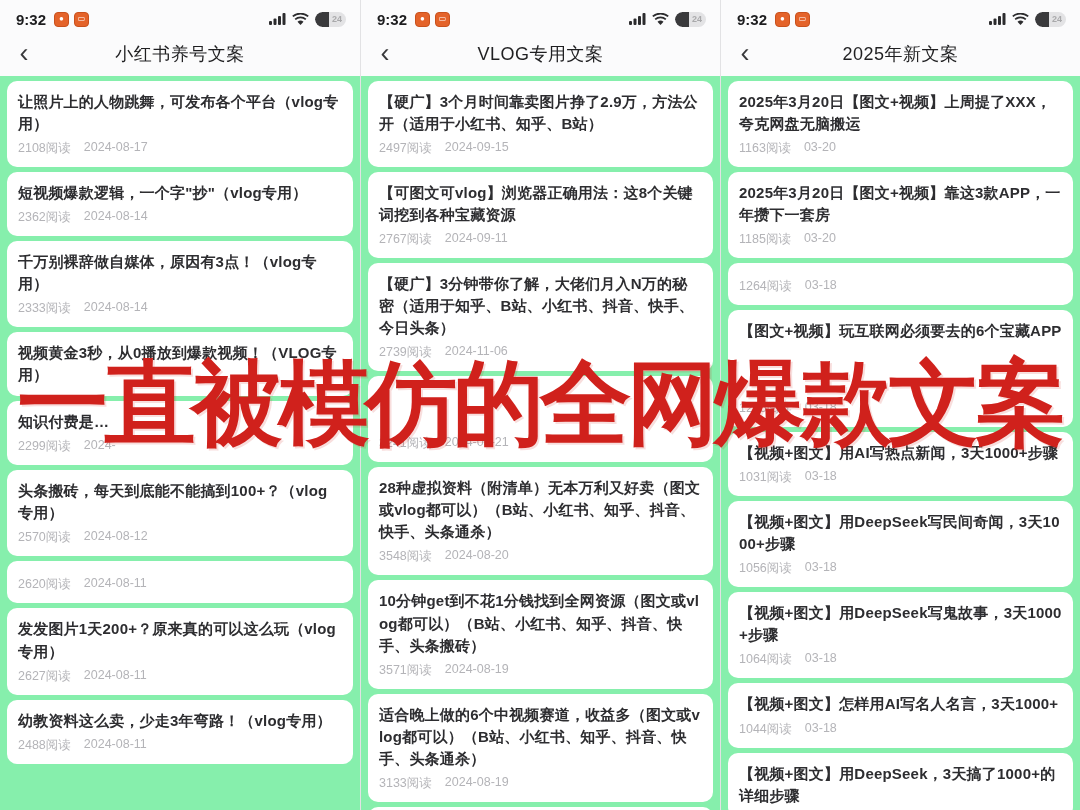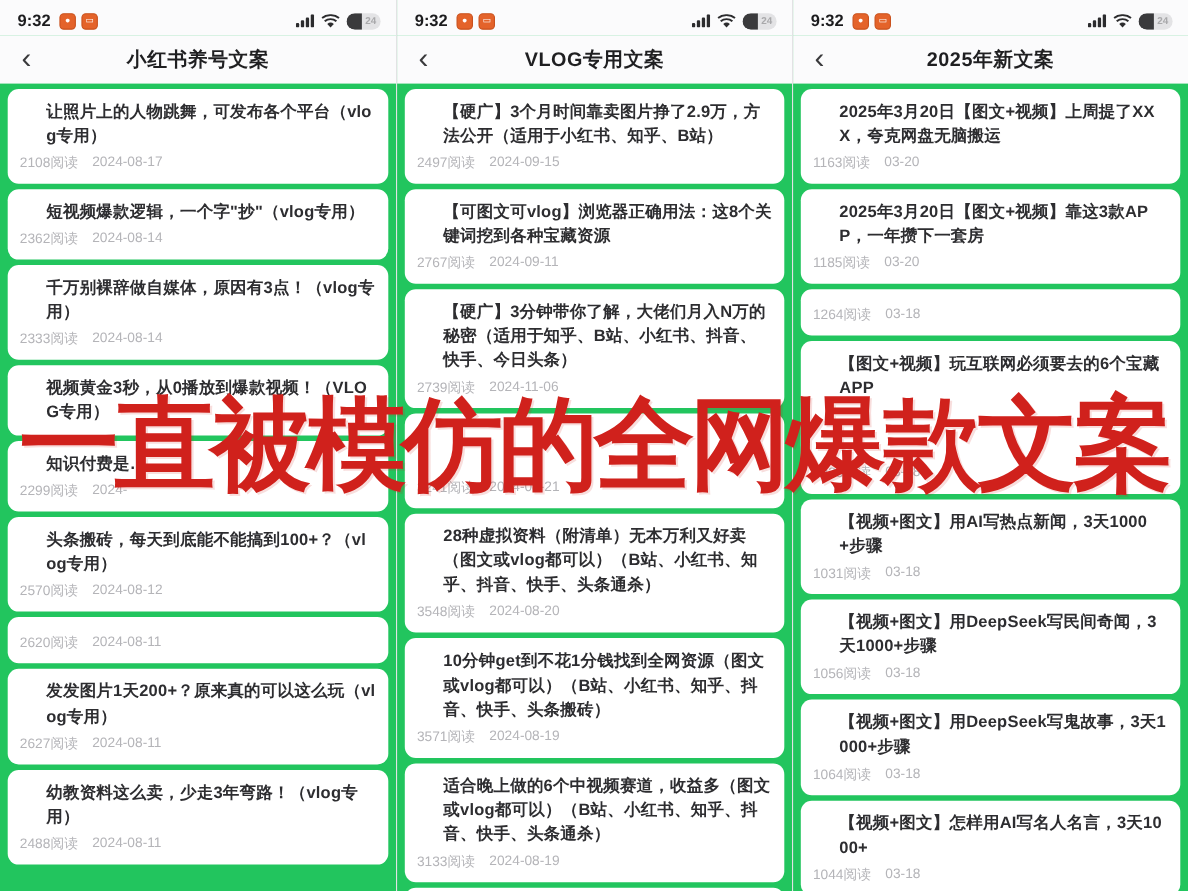--- a/index.html
+++ b/index.html
@@ -4,21 +4,21 @@
 <style>
   * { box-sizing: border-box; margin: 0; padding: 0; }
   html,body { width:1080px; height:810px; overflow:hidden; }
   body {
     font-family: "Liberation Sans", "DejaVu Sans", sans-serif;
     background:#ffffff; position:relative;
   }
   .phones { display:flex; width:1080px; height:810px; }
   .phone {
     width:360px; height:810px; overflow:hidden;
-    background:#22c55e; position:relative; flex:0 0 360px;
+    background:#86efac; position:relative; flex:0 0 360px;
   }
   .phone + .phone { border-left:1px solid #e2e2e4; }
 
   
   .statusbar {
     height:32px; display:flex; justify-content:space-between; align-items:center;
     padding:6px 14px 0 16px; background:#fbfbfc;
   }
   .sb-left { display:flex; align-items:center; gap:5px; }
   .sb-time { font-size:15px; font-weight:700; color:#1c1c1e; margin-right:3px; }
@@ -39,28 +39,28 @@
   
   .navbar {
     height:44px; display:flex; align-items:center; justify-content:center;
     position:relative; background:#fbfbfc;
   }
   .back-btn {
     position:absolute; left:8px; top:1px; width:32px; height:40px;
     font-size:27px; font-weight:400; color:#3a3a3c;
     display:flex; align-items:center; justify-content:center; cursor:pointer;
   }
-  .nav-title { font-size:18px; font-weight:700; color:#1f1f21; letter-spacing:0.5px; }
+  .nav-title { font-size:18px; font-weight:400; color:#1f1f21; letter-spacing:0.5px; }
 
   
   .list { padding:5px 7px 0; display:flex; flex-direction:column; gap:5px; }
   .card { background:#ffffff; border-radius:10px; padding:10px 11px; }
   .card-title {
     font-size:15px; line-height:1.47; color:#2d2d30; font-weight:600;
-    letter-spacing:0.2px; word-break:break-all;margin-left:24px;
+    letter-spacing:0.2px; word-break:break-all;
   }
   .card-meta { margin-top:5px; font-size:12.5px; color:#b4b4b8; display:flex; gap:13px; }
   .card.hidden-title .card-title { height:44px; }
   .card.gap-after .card-title { margin-bottom:58px; }
 
   
   .overlay-headline {
     position:absolute; left:0; top:342px; width:1080px; z-index:20;
     text-align:center; white-space:nowrap;
     font-size:92px; font-weight:800; color:#d0211c;

